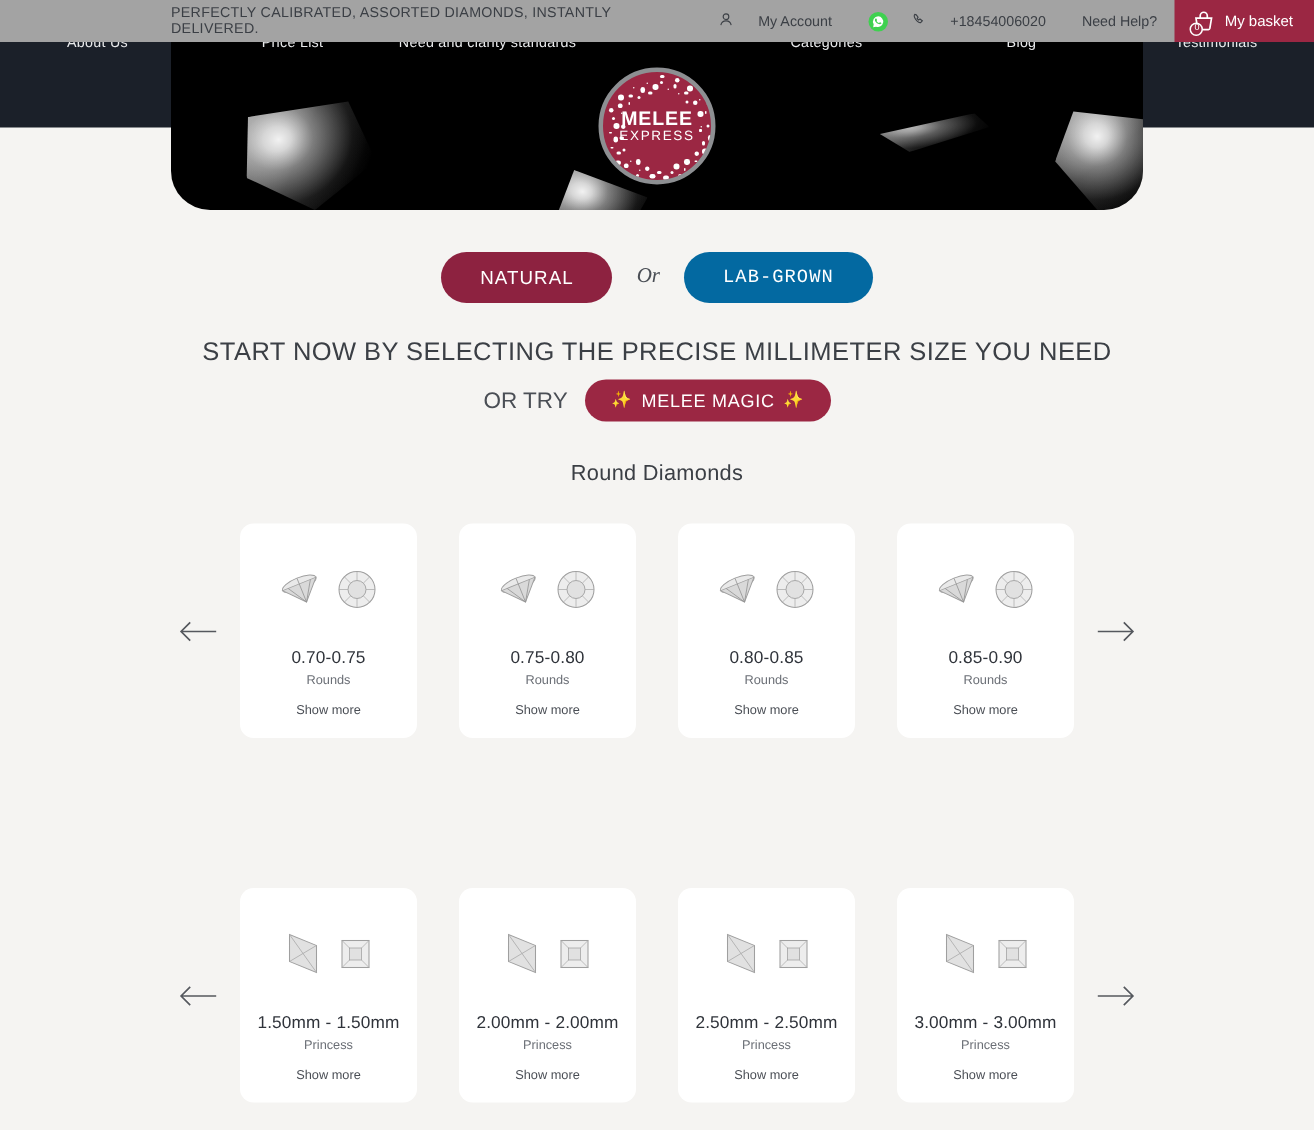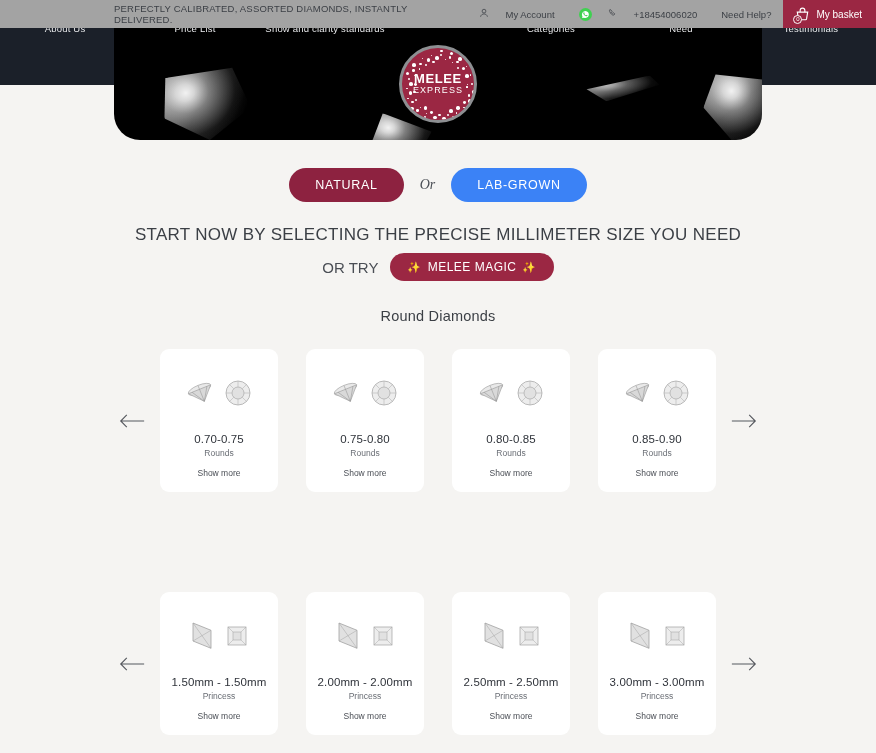--- a/index.html
+++ b/index.html
@@ -153,21 +153,21 @@
   }
   .pill {
     border-radius: 17px;
     font-size: 12.5px;
     letter-spacing: .7px;
     color: #fff;
     padding: 10px 26px;
     line-height: 14px;
   }
   .pill-natural { background: #8d2240; }
-  .pill-lab { background: #3b82f6; }
+  .pill-lab { background: #0369a1; font-family: Liberation Mono, monospace; }
   .or-text {
     font-family: "Liberation Serif", serif;
     font-style: italic;
     font-size: 14px;
     color: #4a4e55;
   }
 
   
   .headline {
     position: absolute;
@@ -319,24 +319,24 @@
     <span class="gem g1"></span>
     <span class="gem g2"></span>
     <span class="gem g3"></span>
     <span class="gem g4"></span>
   </div>
 </div>
 
 <nav class="nav">
   <div class="nav-item">About Us</div>
   <div class="nav-item">Price List</div>
-  <div class="nav-item">Show and clarity standards</div>
+  <div class="nav-item">Need and clarity standards</div>
   <div class="nav-logo-slot"></div>
   <div class="nav-item">Categories</div>
-  <div class="nav-item">Need</div>
+  <div class="nav-item">Blog</div>
   <div class="nav-item">Testimonials</div>
 </nav>
 
 <a class="logo-badge">
   <span class="logo-dots" id="logo-dots">
       <i style="width: 1.2px; height: 1.2px; left: 64.4px; top: 38.4px;"></i>
       <i style="width: 3.3px; height: 3.3px; left: 69.9884px; top: 42.2219px;"></i>
       <i style="width: 2.46px; height: 2.46px; left: 65.5059px; top: 46.2389px;"></i>
       <i style="width: 3.72px; height: 3.72px; left: 66.0552px; top: 50.8482px;"></i>
       <i style="width: 2.88px; height: 2.88px; left: 60.8127px; top: 53.1584px;"></i>

